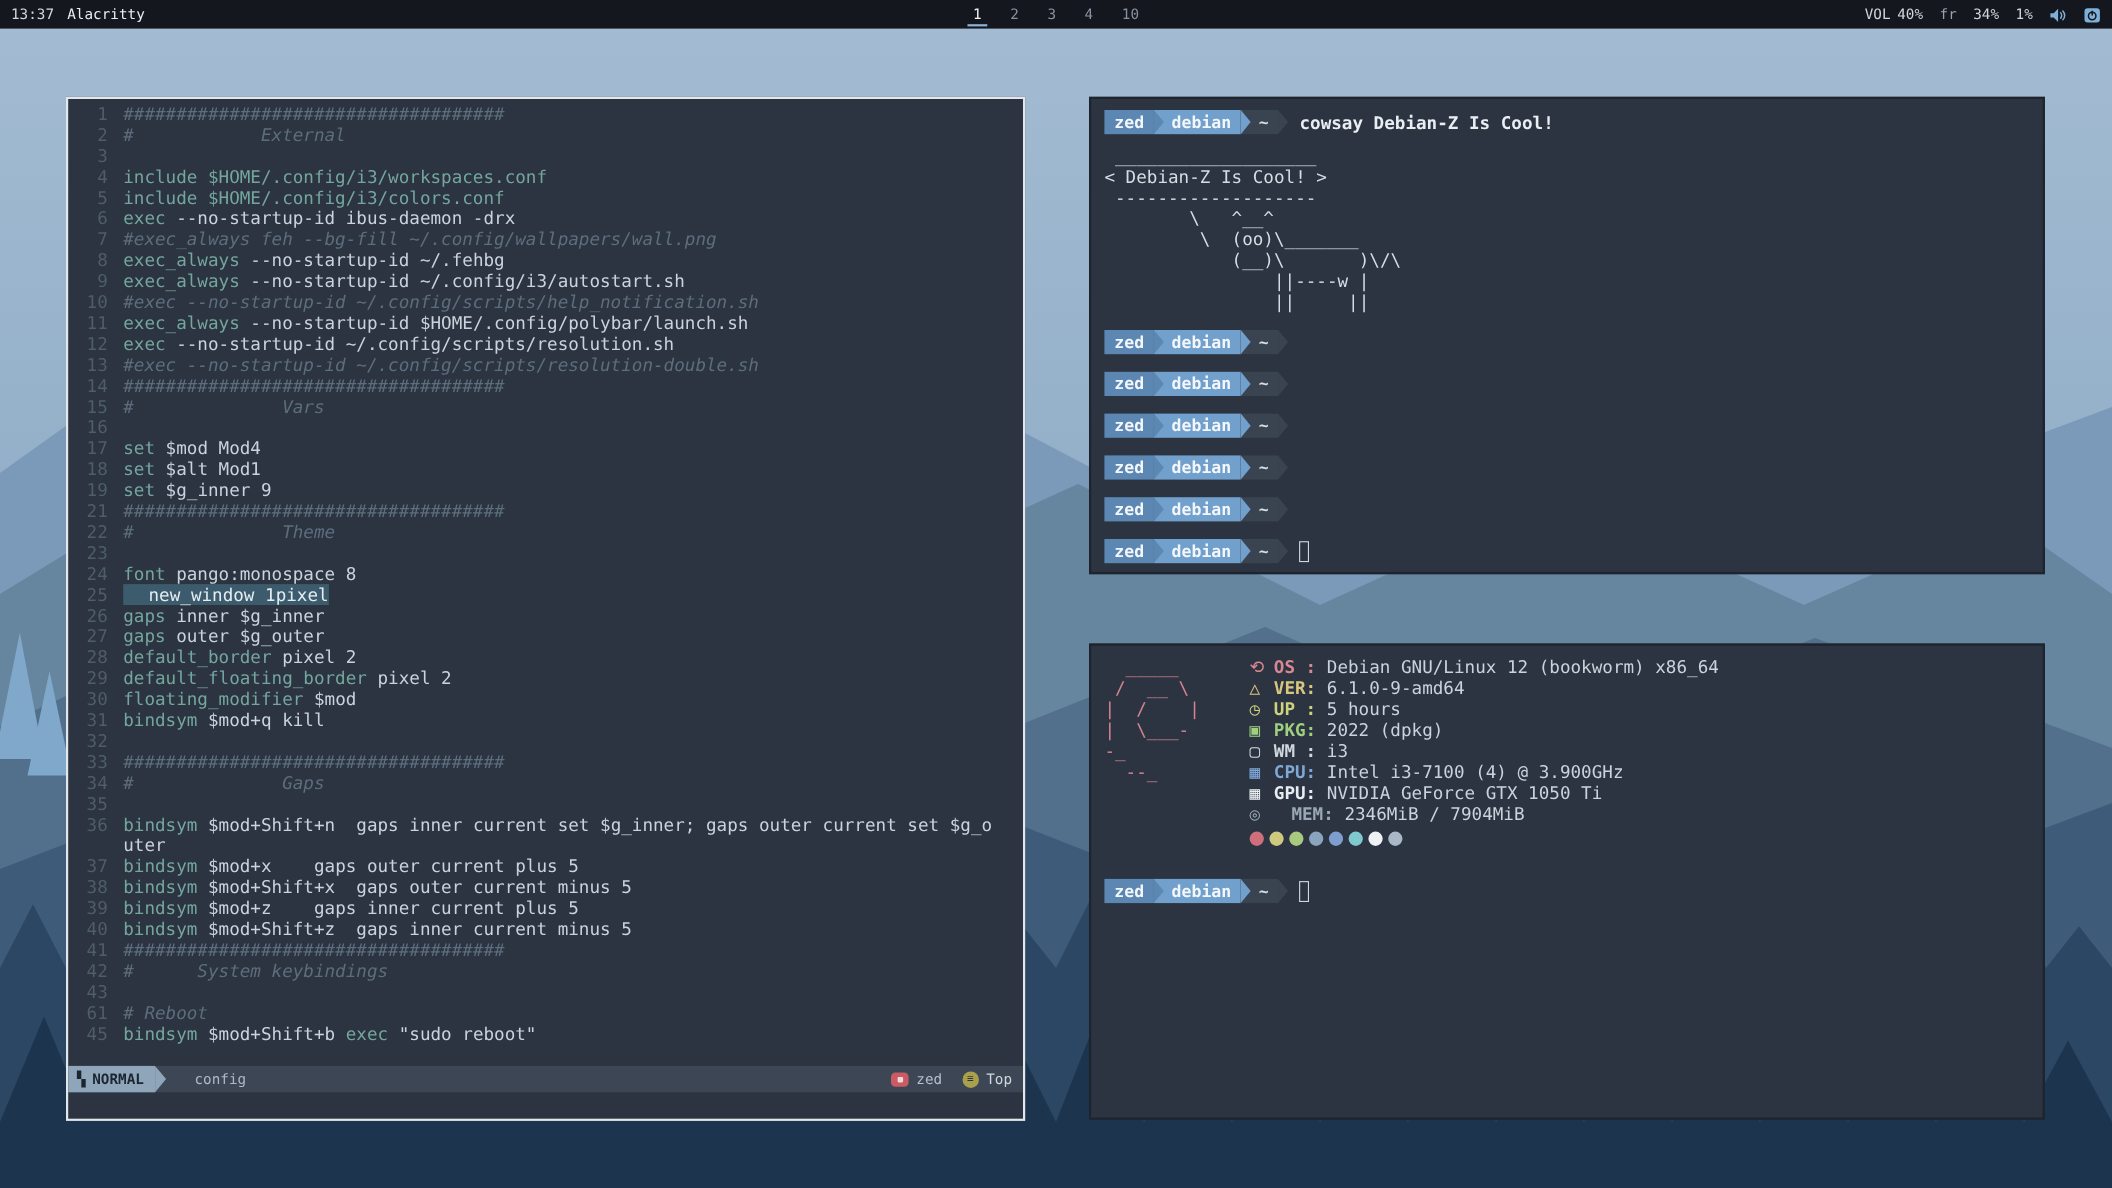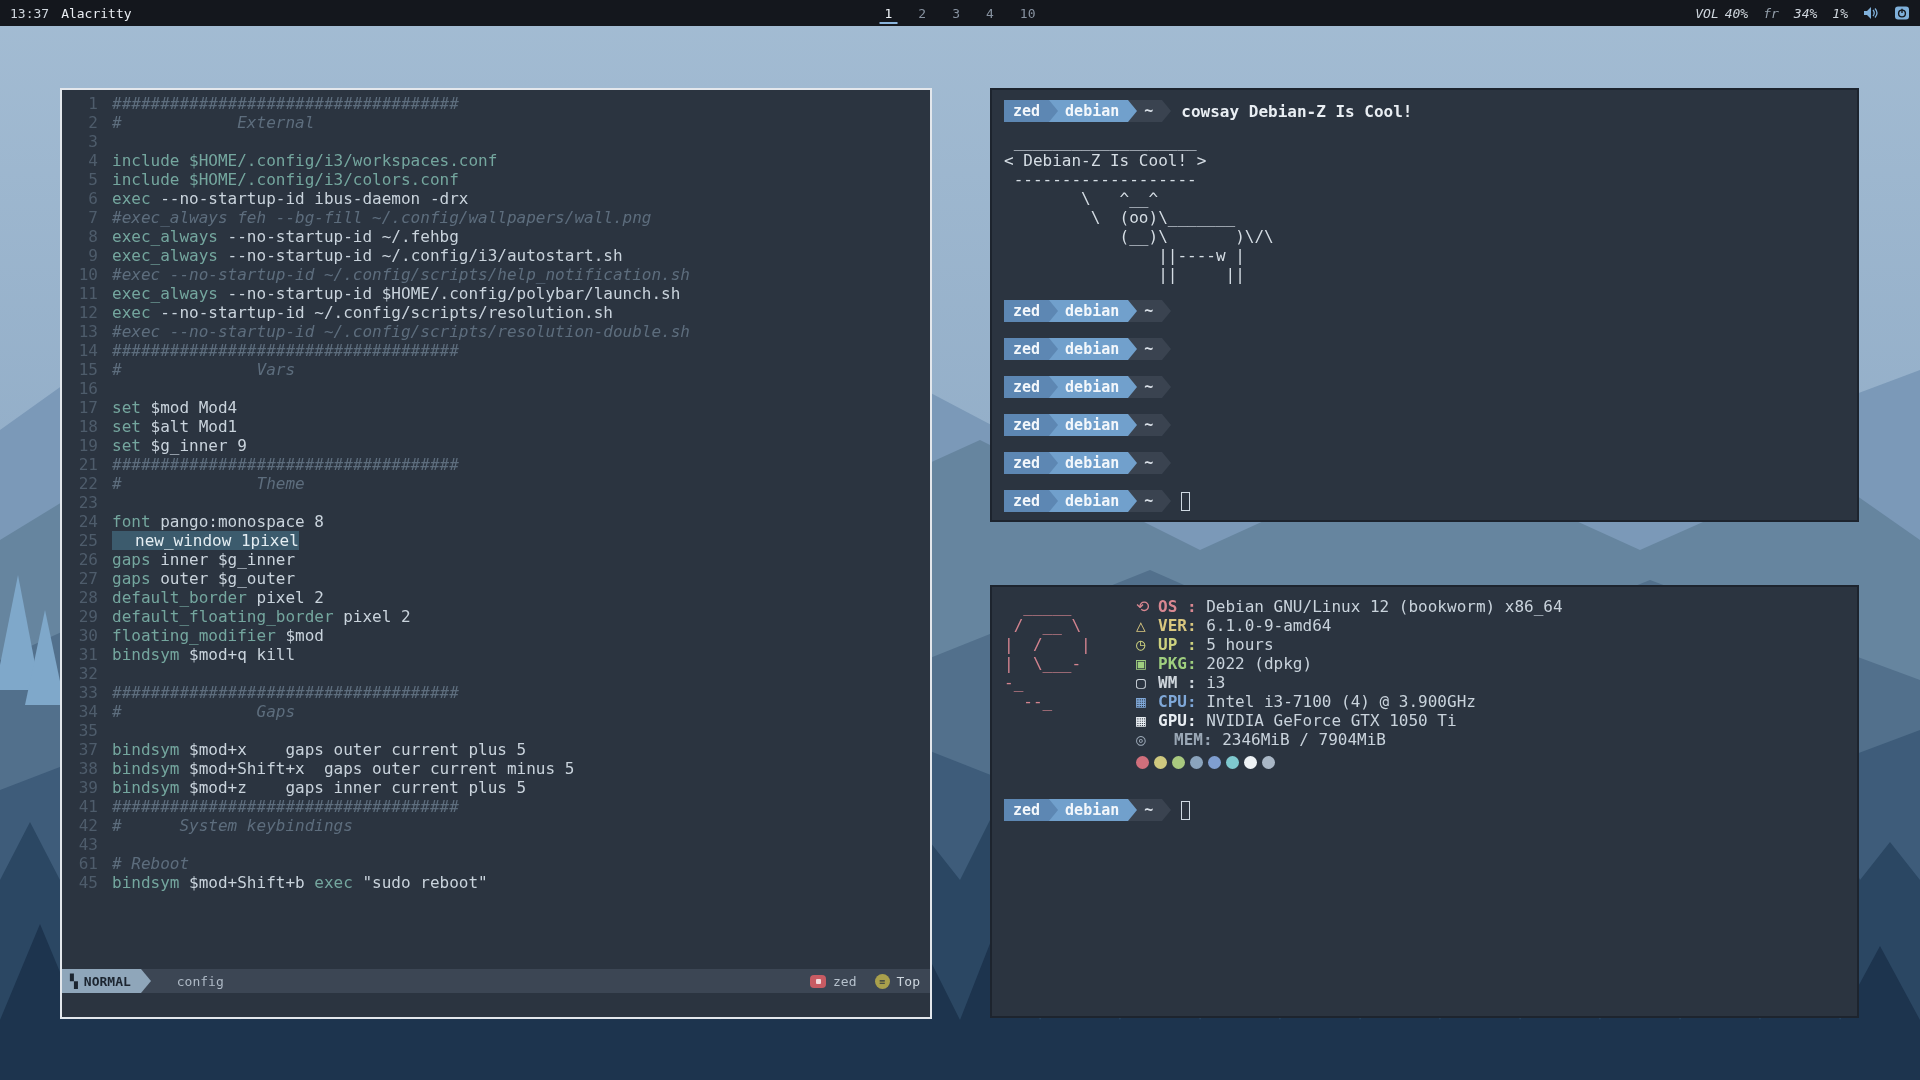--- a/index.html
+++ b/index.html
@@ -13,21 +13,21 @@
   
   .topbar { position:absolute; left:0; top:0; width:1920px; height:26px;
             background:var(--bar-bg,#14171d); color:#cfd6dd; z-index:6;
             display:flex; align-items:center; font-size:13px; padding:0 10px; }
   .bar-left { display:flex; gap:12px; align-items:center; }
   .bar-app { color:#e9edf2; }
   .bar-center { position:absolute; left:50%; transform:translateX(-50%);
                 display:flex; gap:16px; height:100%; align-items:center; }
   .ws { color:#8792a0; padding:3px 5px 1px 5px; border-bottom:2px solid transparent; cursor:default; }
   .ws.active { color:#f0f4f8; border-bottom:2px solid var(--ws-accent,#8ab4dc); }
-  .bar-right { margin-left:auto; display:flex; gap:15px; align-items:center;font-style:italic; }
+  .bar-right { margin-left:auto; display:flex; gap:15px; align-items:flex-end; }
   .bar-dim { color:#96a1ad; }
   .bar-group { display:flex; gap:6px; align-items:center; }
   .bar-icon { display:inline-flex; align-items:center; }
 
   
   .window { position:absolute; z-index:4; background:var(--term-bg,#2b3440); }
   .win-editor { left:60px; top:88px; width:872px; height:931px;
                 border:2px solid #e3e7ec; display:flex; flex-direction:column; }
   .win-tr { left:990px; top:88px; width:869px; height:434px; border:2px solid #1d242e; }
   .win-br { left:990px; top:585px; width:869px; height:433px; border:2px solid #1d242e; }
@@ -287,30 +287,38 @@
       </div>
       <div class="ed-row">
         <span class="ed-num">34</span>
         <span class="ed-text"><span class="sg-c">#              Gaps</span></span>
       </div>
       <div class="ed-row">
         <span class="ed-num">35</span>
         <span class="ed-text"></span>
       </div>
       <div class="ed-row">
+        <span class="ed-num">36</span>
+        <span class="ed-text"><span class="sg-k">bindsym</span><span class="sg-t"> $mod+Shift+n  gaps inner current set $g_inner; gaps outer current set $g_outer</span></span>
+      </div>
+      <div class="ed-row">
         <span class="ed-num">37</span>
         <span class="ed-text"><span class="sg-k">bindsym</span><span class="sg-t"> $mod+x    gaps outer current plus 5</span></span>
       </div>
       <div class="ed-row">
         <span class="ed-num">38</span>
         <span class="ed-text"><span class="sg-k">bindsym</span><span class="sg-t"> $mod+Shift+x  gaps outer current minus 5</span></span>
       </div>
       <div class="ed-row">
         <span class="ed-num">39</span>
         <span class="ed-text"><span class="sg-k">bindsym</span><span class="sg-t"> $mod+z    gaps inner current plus 5</span></span>
+      </div>
+      <div class="ed-row">
+        <span class="ed-num">40</span>
+        <span class="ed-text"><span class="sg-k">bindsym</span><span class="sg-t"> $mod+Shift+z  gaps inner current minus 5</span></span>
       </div>
       <div class="ed-row">
         <span class="ed-num">41</span>
         <span class="ed-text"><span class="sg-c">####################################</span></span>
       </div>
       <div class="ed-row">
         <span class="ed-num">42</span>
         <span class="ed-text"><span class="sg-c">#      System keybindings</span></span>
       </div>
       <div class="ed-row">

